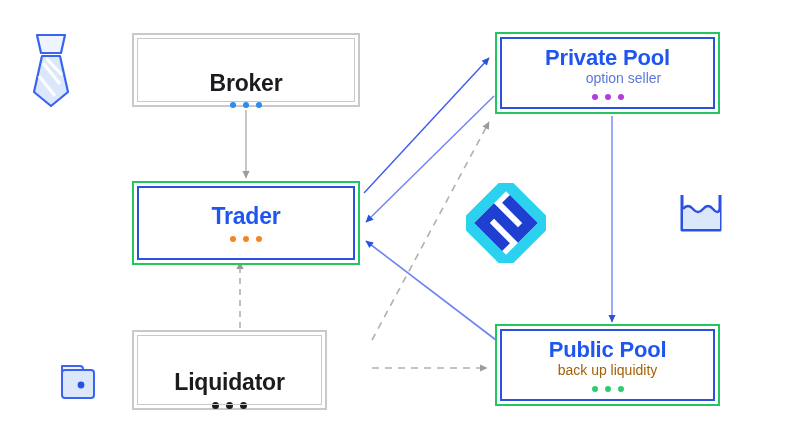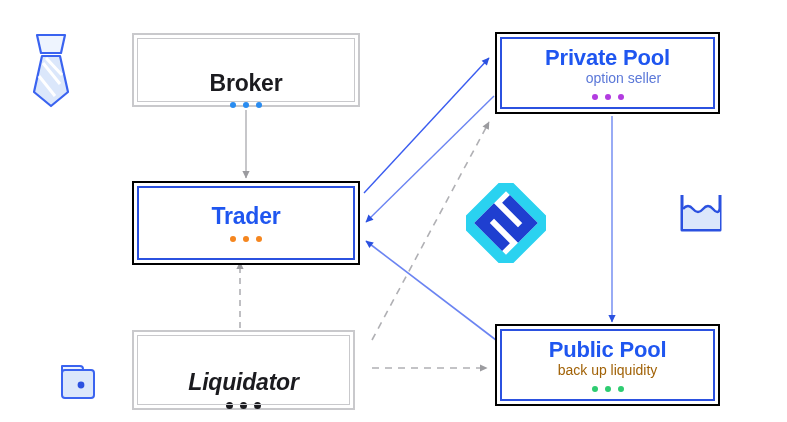--- a/index.html
+++ b/index.html
@@ -46,21 +46,21 @@
   }
   .node.gray {
     color: #c9c9cc;
     border: 2px solid #c9c9cc;
   }
   .node.gray::after {
     border-width: 1.5px;
   }
   .node.blue {
     color: #2b51e0;
-    border: 2px solid #000000;
+    border: 2px solid #22c55e;
   }
   .title {
     font-weight: bold;
     letter-spacing: -0.2px;
     line-height: 1.05;
   }
   .title.dark {
     color: #1b1b1f;
     font-size: 23px;
     margin-top: 39px;
@@ -190,21 +190,21 @@
 
   <div class="node blue" style="left:132px; top:181px; width:228px; height:84px;">
     <div class="title bluetxt" style="font-size:23px;">Trader</div>
     <div class="dots">
       <span style="background:#f5861f"></span>
       <span style="background:#f5861f"></span>
       <span style="background:#f5861f"></span>
     </div>
   </div>
 
-  <div class="node gray" style="left:132px; top:330px; width:223px; height:80px;font-style:italic;">
+  <div class="node gray" style="left:132px; top:330px; width:195px; height:80px;">
     <div class="title dark">Liquidator</div>
     <div class="dots">
       <span style="background:#1b1b1f; width:7px; height:7px;"></span>
       <span style="background:#1b1b1f; width:7px; height:7px;"></span>
       <span style="background:#1b1b1f; width:7px; height:7px;"></span>
     </div>
   </div>
 
   <div class="node blue" style="left:495px; top:32px; width:225px; height:82px;">
     <div class="title bluetxt">Private Pool</div>

